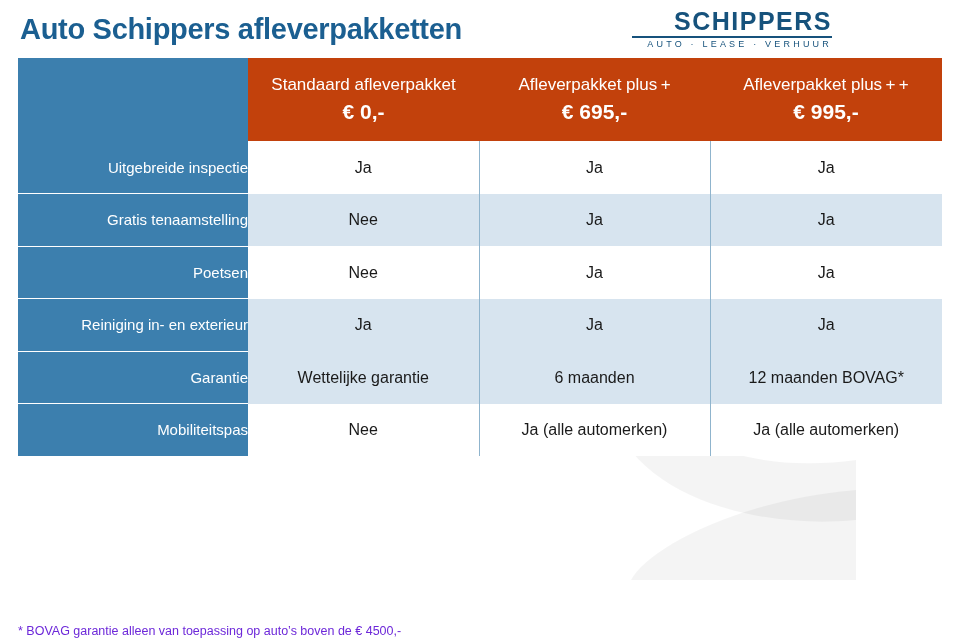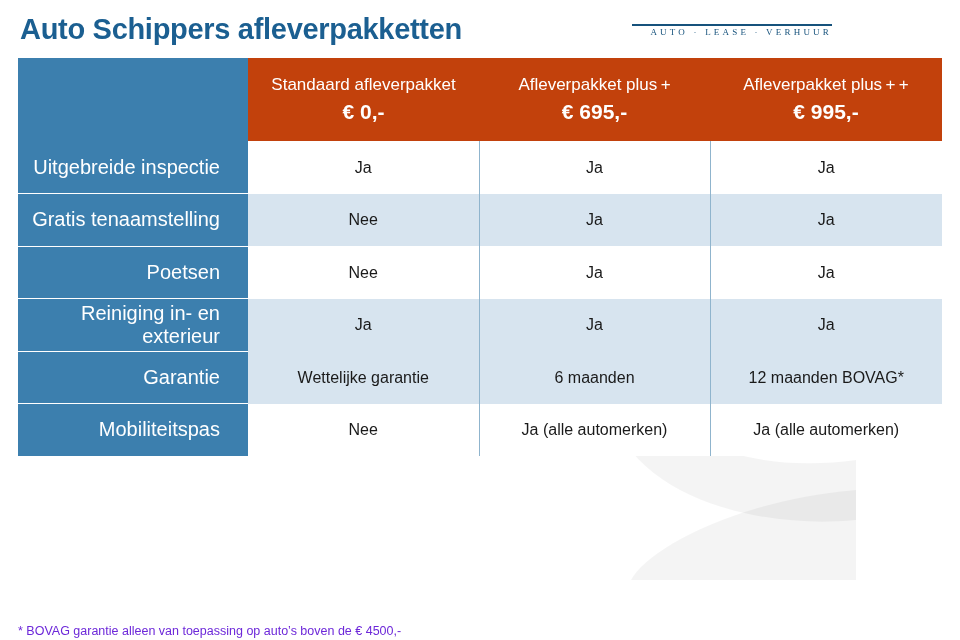--- a/index.html
+++ b/index.html
@@ -57,21 +57,20 @@
     width: 200px;
     height: 2px;
     background: #16527c;
     margin: 2px 0 2px 0;
   }
   .logo-sub {
     font-size: 9px;
     color: #16527c;
     letter-spacing: 3.2px;
     line-height: 1;
-    font-family: Liberation Serif, serif;
   }
 
   
   .watermark {
     position: absolute;
     right: 0;
     top: 160px;
     width: 420px;
     height: 420px;
     pointer-events: none;
@@ -113,24 +112,24 @@
   thead th .pkg-price {
     display: block;
     font-size: 21px;
     font-weight: bold;
     margin-top: 3px;
   }
 
   tbody th.rowlabel {
     background: #3c7fae;
     color: #ffffff;
-    font-size: 20px;
+    font-size: 15px;
     font-weight: normal;
     text-align: right;
-    padding: 0 28px 0 8px;
+    padding: 0 0 0 8px;
     border-bottom: 1px solid #ffffff;
     vertical-align: middle;
   }
   tbody td {
     text-align: center;
     font-size: 16px;
     color: #1a1a1a;
     vertical-align: middle;
     line-height: 1.2;
     padding: 0 6px;
@@ -152,20 +151,21 @@
   }
 </style>
 </head>
 <body>
 
 <div class="page">
 
   <div class="header">
     <div class="title">Auto Schippers afleverpakketten</div>
     <div class="logo">
+      <div class="logo-word">SCHIPPERS</div>
       <div class="logo-rule"></div>
       <div class="logo-sub">AUTO · LEASE · VERHUUR</div>
     </div>
   </div>
 
   <svg class="watermark" viewBox="0 0 420 420" xmlns="http://www.w3.org/2000/svg">
     <path d="M420 10 C250 40, 150 150, 175 250 C195 335, 320 370, 420 360 L420 300 C330 312, 245 290, 232 238 C215 168, 300 85, 420 62 Z" fill="#000000" opacity="0.045"></path>
     <path d="M420 330 C300 340, 210 390, 195 420 L420 420 Z" fill="#000000" opacity="0.045"></path>
   </svg>
 

